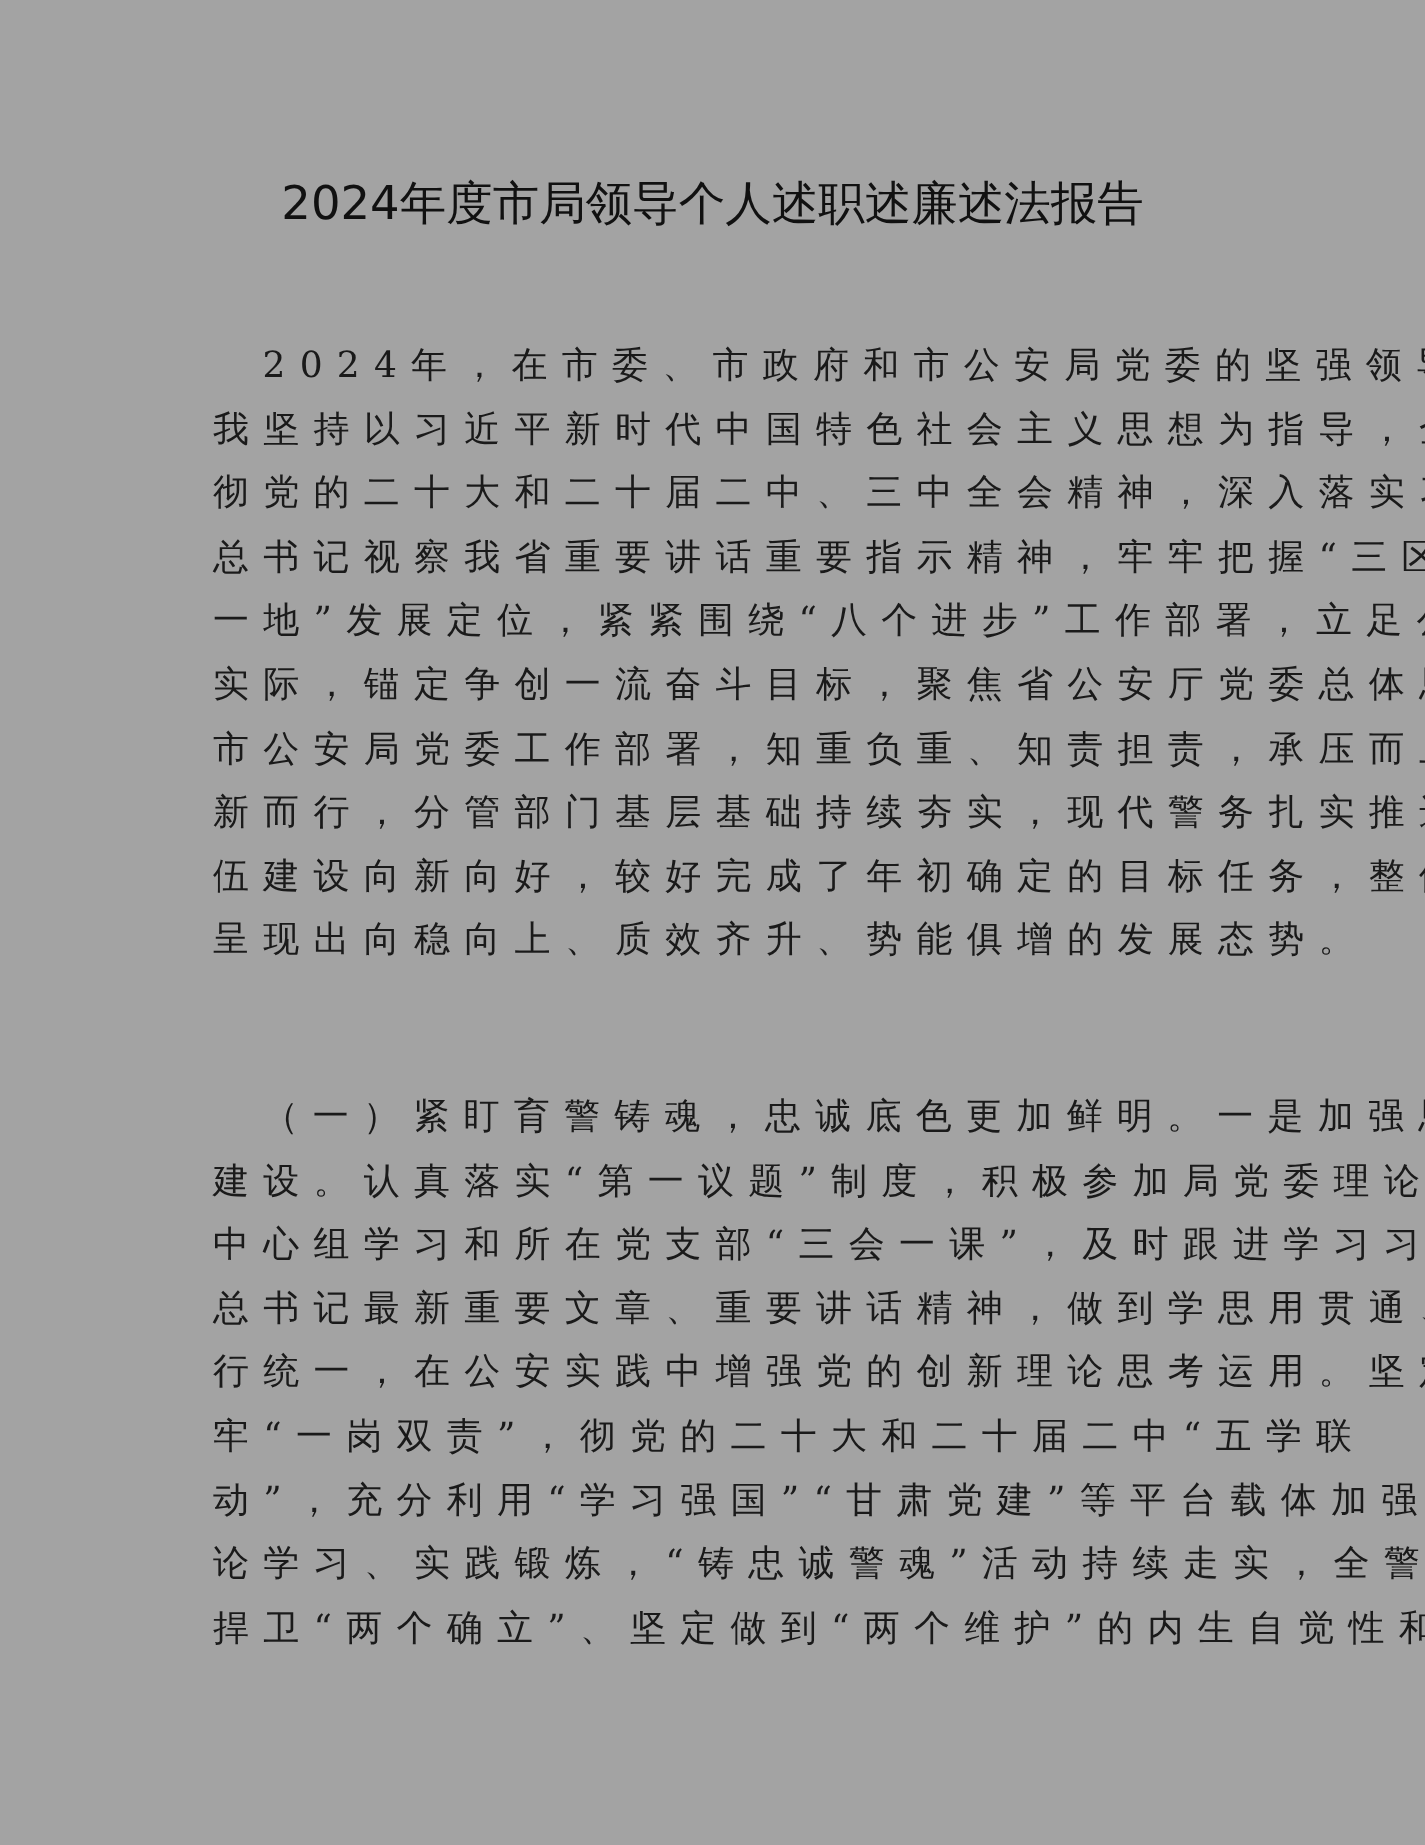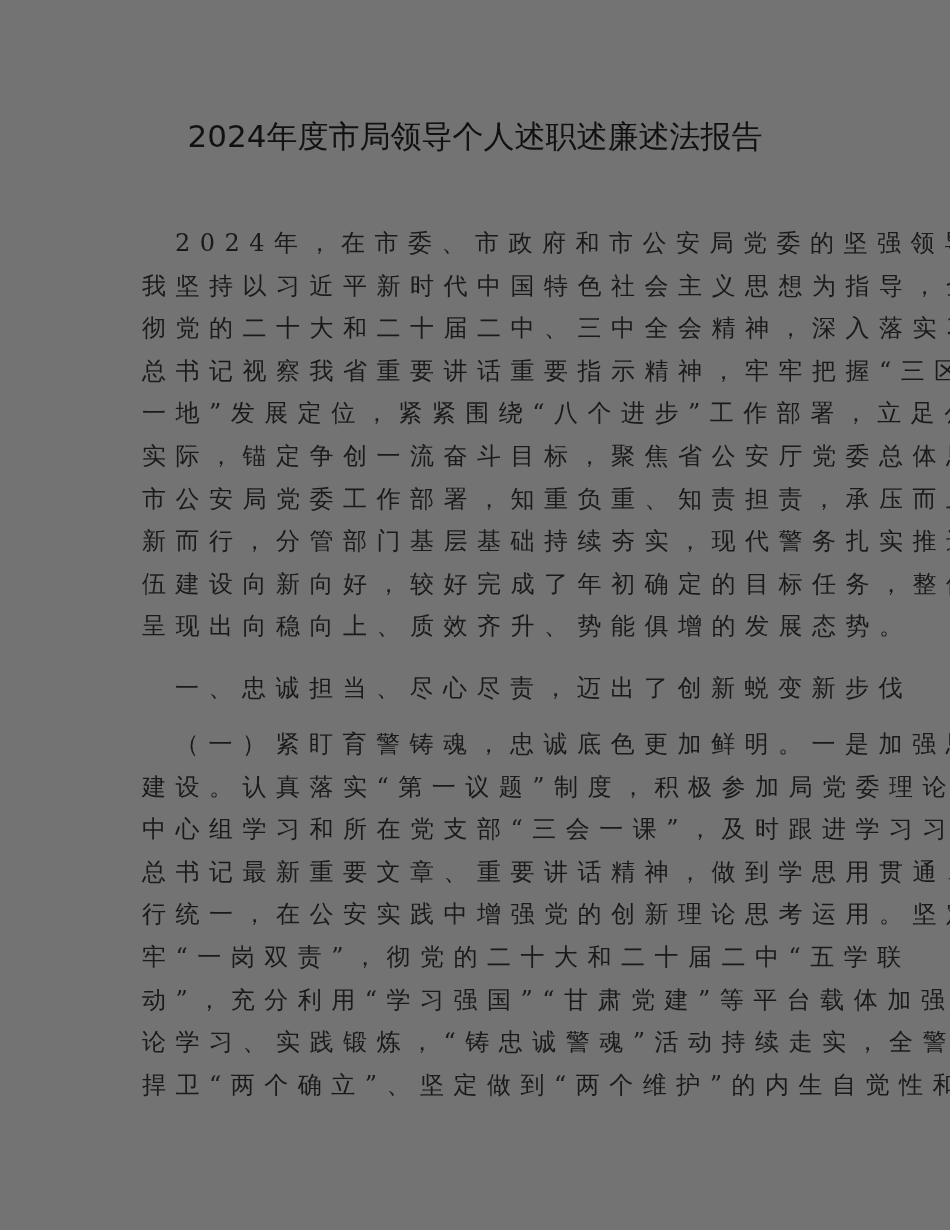--- a/index.html
+++ b/index.html
@@ -13,21 +13,21 @@
     position: relative;
     overflow: hidden;
     color: #111111;
   }
   .page {
     position: absolute;
     left: 0;
     top: 0;
     width: 950px;
     height: 1230px;
-    background: #737373;
+    background: #a3a3a3;
   }
   .title {
     position: absolute;
     left: 0;
     top: 114px;
     width: 950px;
     text-align: center;
     font-family: "DejaVu Sans", "Liberation Sans", sans-serif;
     font-size: 31px;
     line-height: 44px;
@@ -72,23 +72,20 @@
     <span class="line">彻党的二十大和二十届二中、三中全会精神，深入落实习近平</span>
     <span class="line">总书记视察我省重要讲话重要指示精神，牢牢把握“三区六城</span>
     <span class="line">一地”发展定位，紧紧围绕“八个进步”工作部署，立足公安</span>
     <span class="line">实际，锚定争创一流奋斗目标，聚焦省公安厅党委总体思路和</span>
     <span class="line">市公安局党委工作部署，知重负重、知责担责，承压而上、向</span>
     <span class="line">新而行，分管部门基层基础持续夯实，现代警务扎实推进，队</span>
     <span class="line">伍建设向新向好，较好完成了年初确定的目标任务，整体工作</span>
     <span class="line">呈现出向稳向上、质效齐升、势能俱增的发展态势。</span>
   </div>
 
-  <div class="body-text h1">
-    <span class="line indent">一、忠诚担当、尽心尽责，迈出了创新蜕变新步伐</span>
-  </div>
 
   <div class="body-text p2">
     <span class="line indent">（一）紧盯育警铸魂，忠诚底色更加鲜明。一是加强思想</span>
     <span class="line">建设。认真落实“第一议题”制度，积极参加局党委理论学习</span>
     <span class="line">中心组学习和所在党支部“三会一课”，及时跟进学习习近平</span>
     <span class="line">总书记最新重要文章、重要讲话精神，做到学思用贯通、知信</span>
     <span class="line">行统一，在公安实践中增强党的创新理论思考运用。坚定扛</span>
     <span class="line">牢“一岗双责”，彻党的二十大和二十届二中“五学联</span>
     <span class="line">动”，充分利用“学习强国”“甘肃党建”等平台载体加强理</span>
     <span class="line">论学习、实践锻炼，“铸忠诚警魂”活动持续走实，全警坚决</span>

